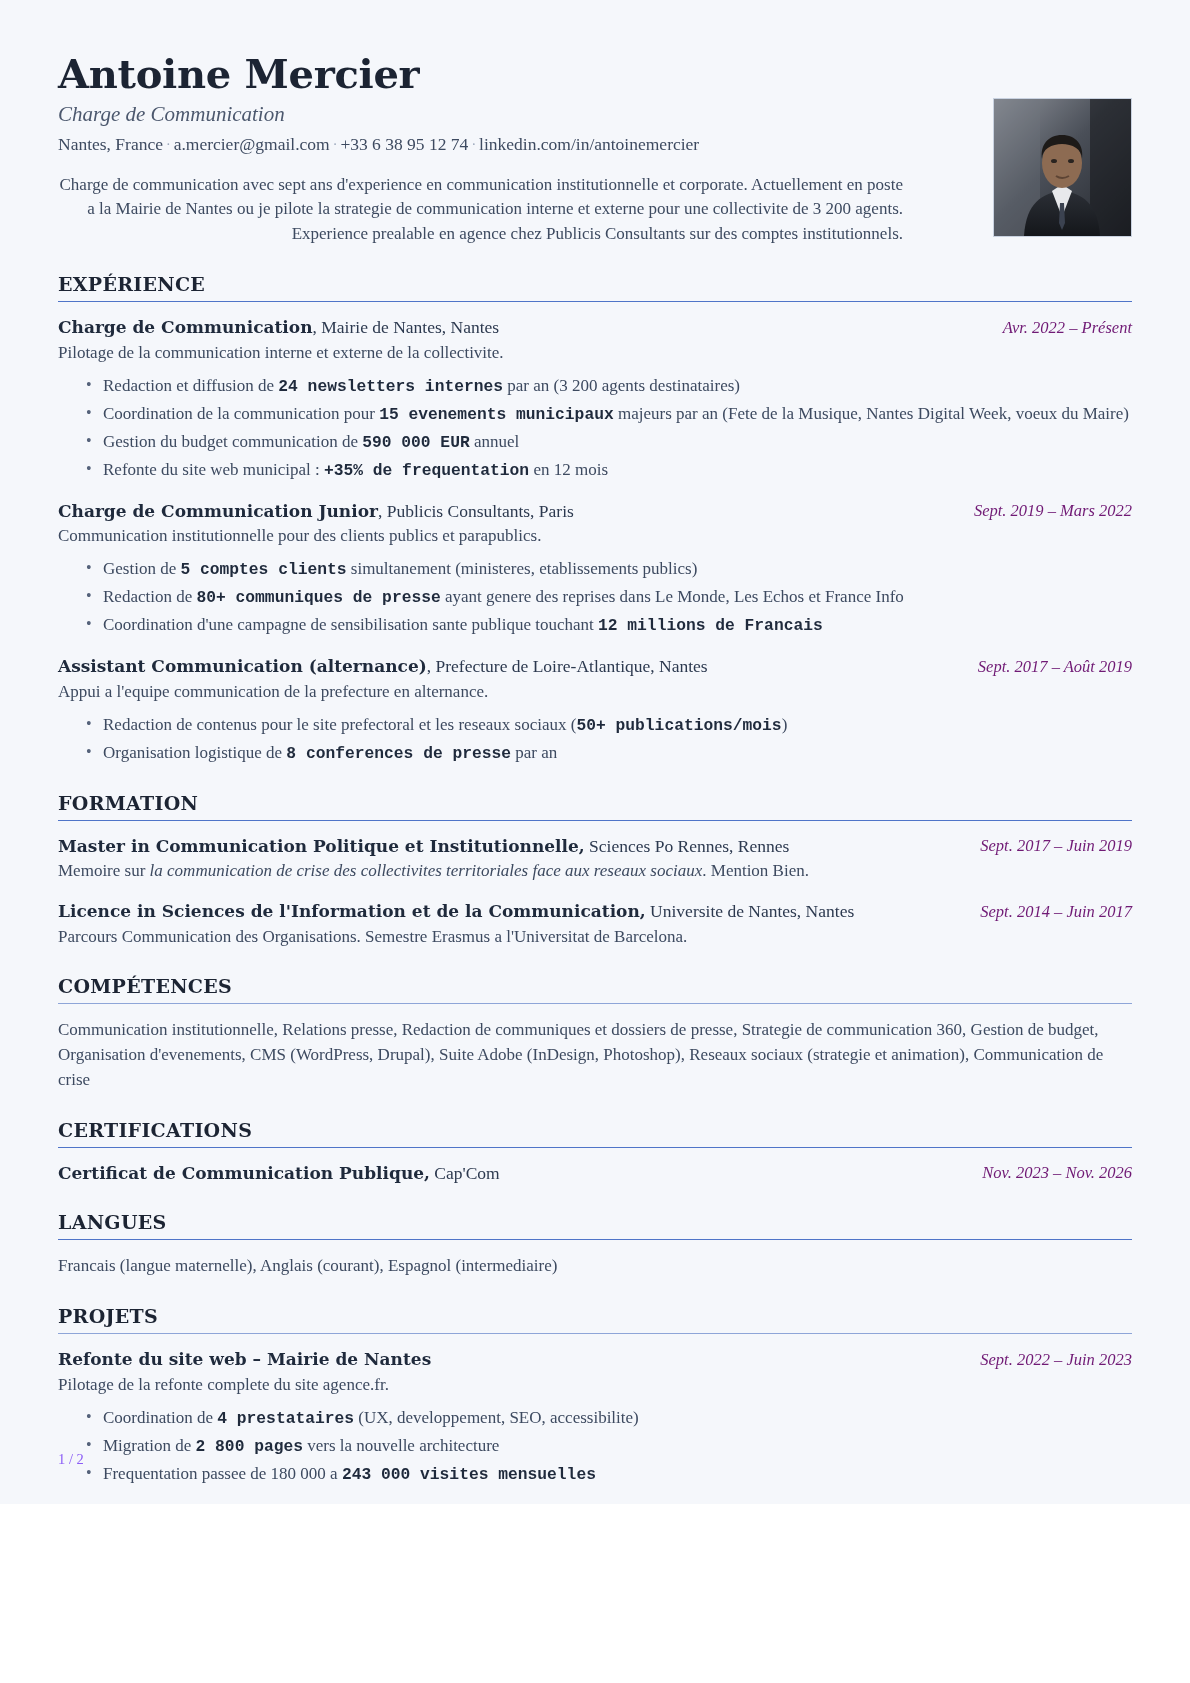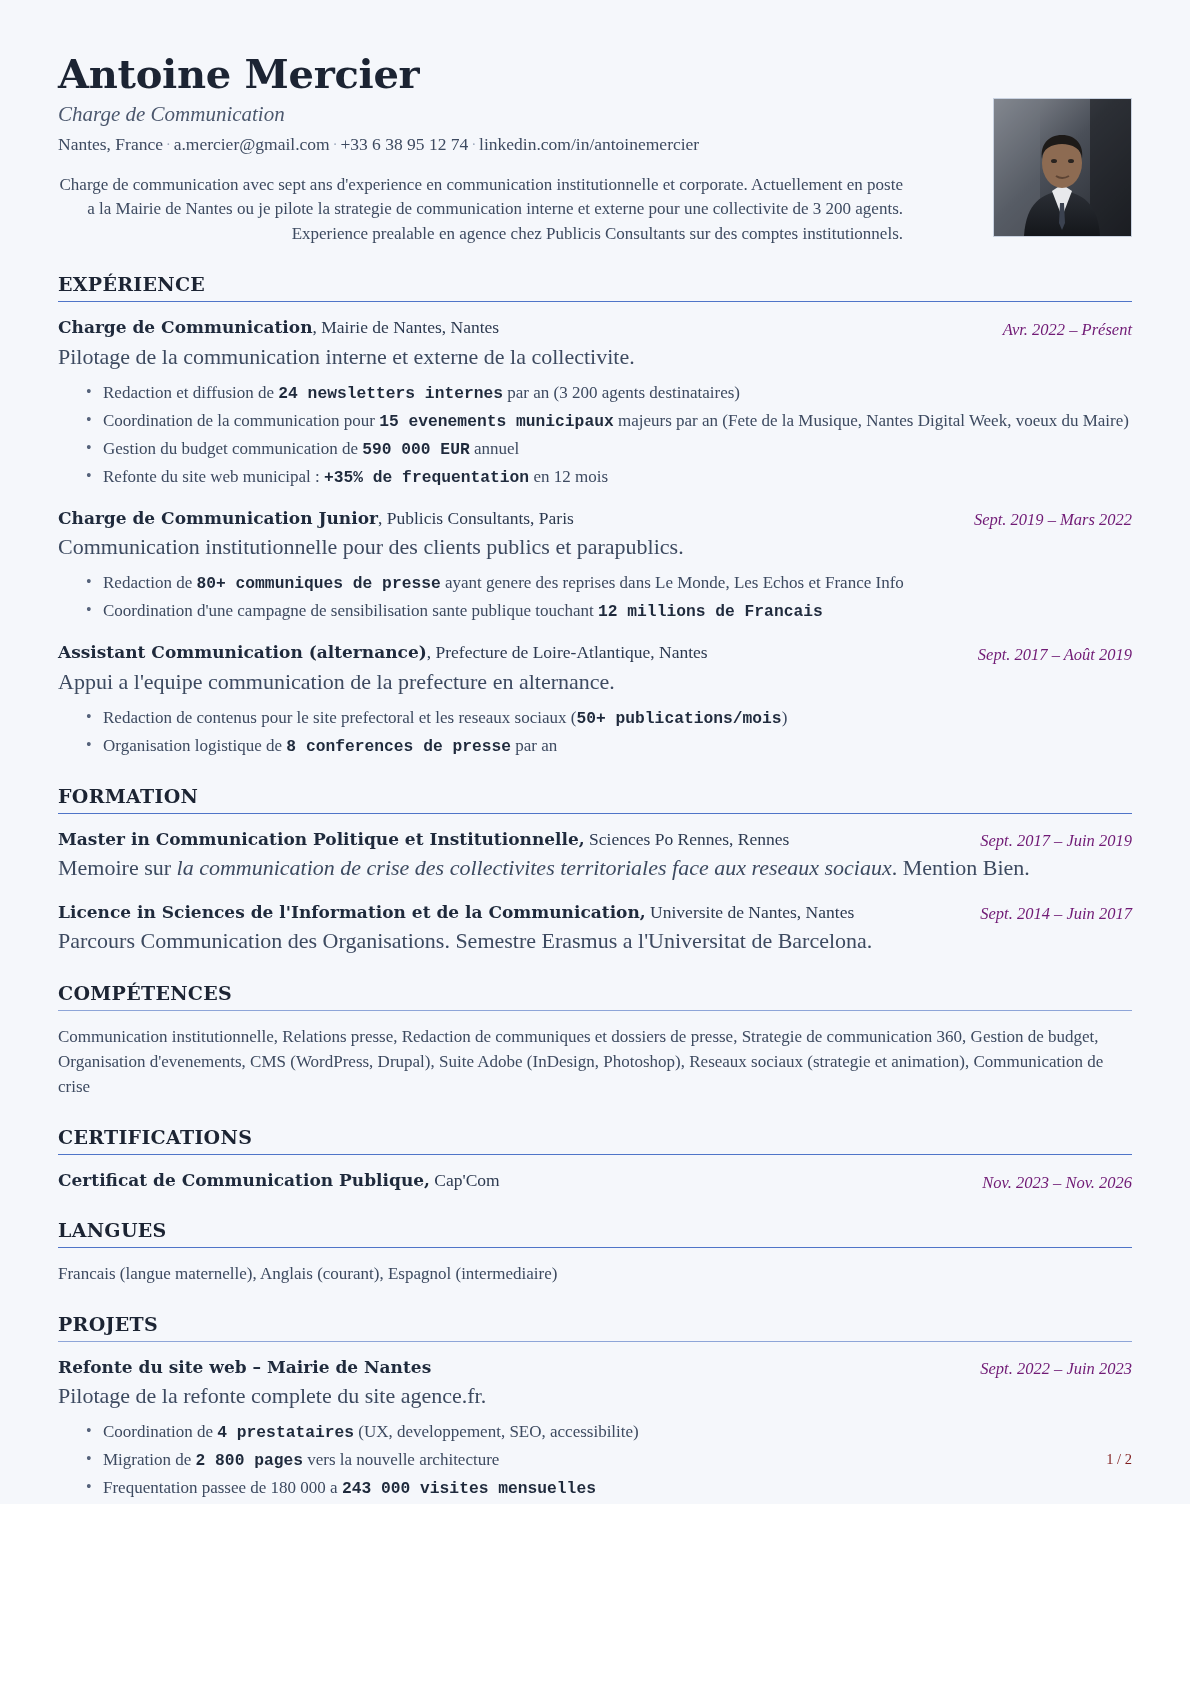--- a/index.html
+++ b/index.html
@@ -93,21 +93,21 @@
     height: 0;
     border-top: 1.6px solid #4f74c8;
     margin-bottom: 14px;
   }
   .rule.light { border-top-color: #8ea5d8; }
 
   .entry { margin-bottom: 17px; }
   .entry:last-child { margin-bottom: 0; }
   .entry-head {
     display: flex;
-    align-items: flex-end;
+    align-items: center;
     justify-content: space-between;
     gap: 3px;
   }
   .entry-title {
     font-size: 17.5px;
     line-height: 1.34;
     color: #2c394f;
     flex: 1 1 auto;
   }
   .entry-title b {
@@ -117,21 +117,21 @@
     font-size: 17px;
   }
   .entry-date {
     font-style: italic;
     font-size: 16.5px;
     color: #701a75;
     white-space: nowrap;
     flex: 0 0 auto;
   }
   .entry-sub {
-    font-size: 22px;
+    font-size: 17px;
     line-height: 1.42;
     color: #3d4a60;
     margin: 1px 0 0 0;
   }
   .entry-sub i { font-style: italic; }
 
   ul.bullets {
     list-style: none;
     margin: 9px 0 0 0;
     padding: 0 0 0 28px;
@@ -165,23 +165,23 @@
     line-height: 1.47;
     color: #3d4a60;
     margin: 0;
   }
 
   .footer {
     position: absolute;
     left: 0;
     right: 0;
     bottom: 36px;
-    text-align: right;
+    text-align: left;
     font-size: 14.5px;
-    color: #7f1d1d;
+    color: #8b5cf6;
   }
 </style>
 </head>
 <body>
 
 <div class="page">
  <div class="sheet">
 
   <div class="header">
     <h1 class="name">Antoine Mercier</h1>
@@ -236,20 +236,21 @@
               <li>Refonte du site web municipal : <b>+35% de frequentation</b> en 12 mois</li>
             </ul>
           </div>
           <div class="entry">
             <div class="entry-head">
               <div class="entry-title"><b>Charge de Communication Junior</b>, Publicis Consultants, Paris</div>
               <div class="entry-date">Sept. 2019 – Mars 2022</div>
             </div>
             <p class="entry-sub">Communication institutionnelle pour des clients publics et parapublics.</p>
             <ul class="bullets">
+              <li>Gestion de <b>5 comptes clients</b> simultanement (ministeres, etablissements publics)</li>
               <li>Redaction de <b>80+ communiques de presse</b> ayant genere des reprises dans Le Monde, Les Echos et France Info</li>
               <li>Coordination d'une campagne de sensibilisation sante publique touchant <b>12 millions de Francais</b></li>
             </ul>
           </div>
           <div class="entry">
             <div class="entry-head">
               <div class="entry-title"><b>Assistant Communication (alternance)</b>, Prefecture de Loire-Atlantique, Nantes</div>
               <div class="entry-date">Sept. 2017 – Août 2019</div>
             </div>
             <p class="entry-sub">Appui a l'equipe communication de la prefecture en alternance.</p>

